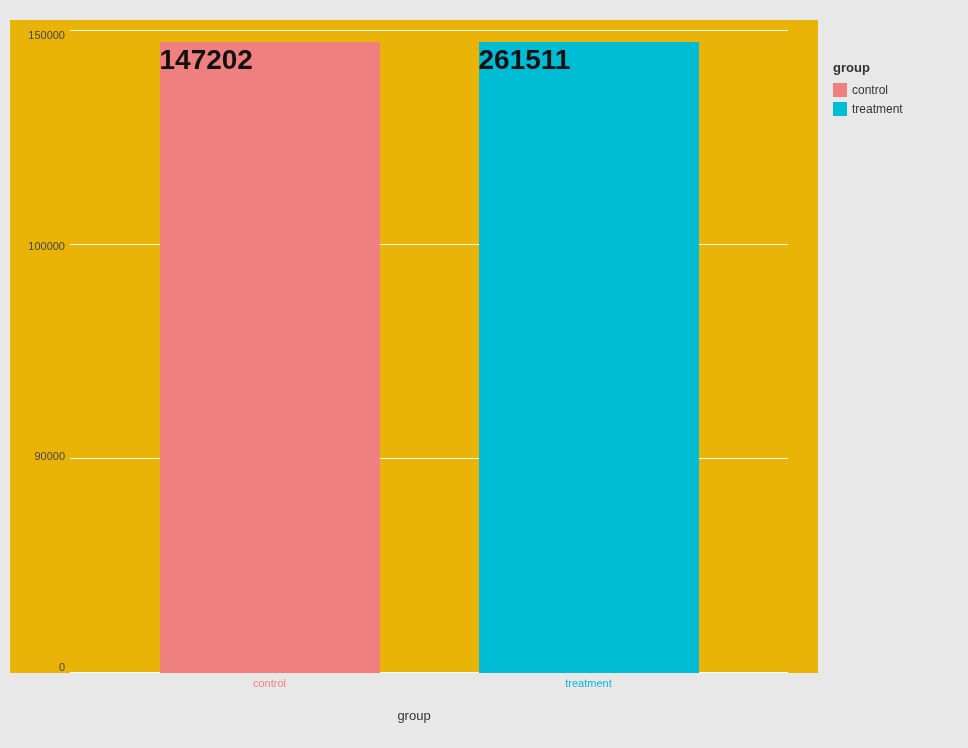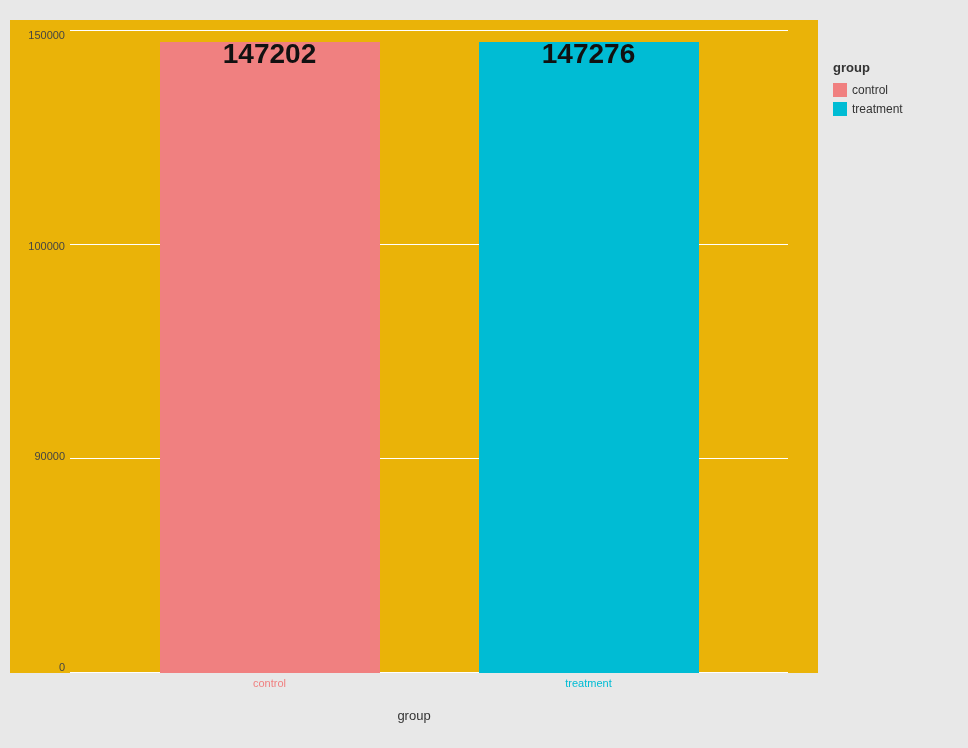--- a/index.html
+++ b/index.html
@@ -99,25 +99,24 @@
       display: flex;
       flex-direction: column;
       align-items: center;
       height: 100%;
       justify-content: flex-end;
       position: relative;
       max-width: 220px;
     }
     .bar-label-top {
       position: absolute;
-      top: 8px;
+      top: 14px;
       font-size: 28px;
       font-weight: bold;
       color: #111;
-      text-align: center;
       width: 100%;
     }
     .bar {
       width: 100%;
     }
     .bar-control {
       background: #f08080;
     }
     .bar-treatment {
       background: #00bcd4;
@@ -218,21 +217,21 @@
         </div>
 
         <div class="bars-wrapper">
 
           <div class="bar-group">
             <span class="bar-label-top">147202</span>
             <div class="bar bar-control" style="height: 98.1%;"></div>
           </div>
 
           <div class="bar-group">
-            <span class="bar-label-top">147276</span>
+            <span class="bar-label-top">261511</span>
             <div class="bar bar-treatment" style="height: 98.2%;"></div>
           </div>
         </div>
       </div>
 
       <div class="x-axis">
         <div class="x-tick-area">
           <div class="x-tick-group">
             <span class="x-tick">control</span>
           </div>

